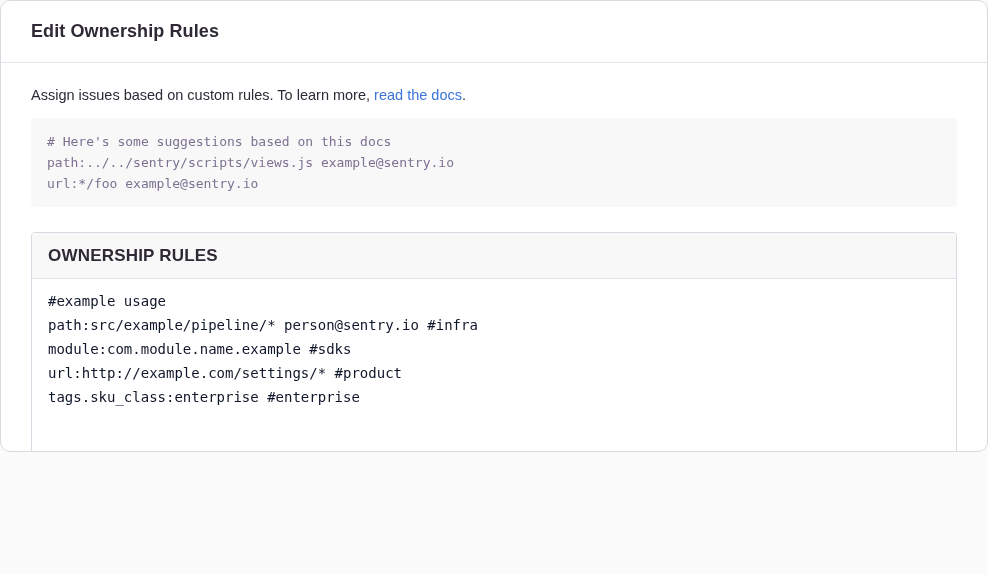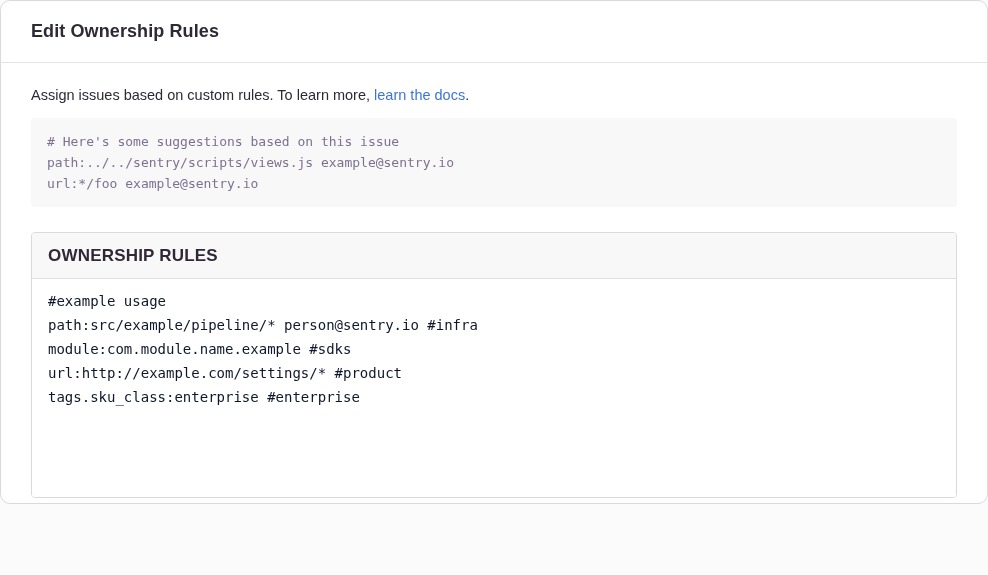--- a/index.html
+++ b/index.html
@@ -2,21 +2,21 @@
 <html><head>
 <meta charset="utf-8">
 <style>
   * { box-sizing: border-box; margin: 0; padding: 0; }
   html, body {
     background: #fbfbfc;
     font-family: "Liberation Sans", sans-serif;
   }
   .modal {
     width: 988px;
-    height: 504px;
+    height: 452px;
     background: #ffffff;
     border: 1px solid #dcd8e1;
     border-radius: 10px;
     overflow: hidden;
     display: flex;
     flex-direction: column;
   }
   .modal-header {
     padding: 20px 30px;
     border-bottom: 1px solid #e5e2e9;
@@ -121,23 +121,23 @@
 <body>
 
 <div class="modal">
 
   <div class="modal-header">
     <div class="modal-title">Edit Ownership Rules</div>
   </div>
 
   <div class="modal-body">
 
-    <p class="description"><span>Assign issues based on custom rules. To learn more, </span><a class="docs-link">learn the docs</a><span>.</span></p>
+    <p class="description"><span>Assign issues based on custom rules. To learn more, </span><a class="docs-link">read the docs</a><span>.</span></p>
 
-    <div class="suggestions-block"># Here's some suggestions based on this issue
+    <div class="suggestions-block"># Here's some suggestions based on this docs
 path:../../sentry/scripts/views.js example@sentry.io
 url:*/foo example@sentry.io</div>
 
     <div class="rules-panel">
       <div class="rules-panel-header">
         <span class="rules-panel-header-label">OWNERSHIP RULES</span>
       </div>
       <textarea class="rules-textarea" spellcheck="false" style="">#example usage
 path:src/example/pipeline/* person@sentry.io #infra
 module:com.module.name.example #sdks

